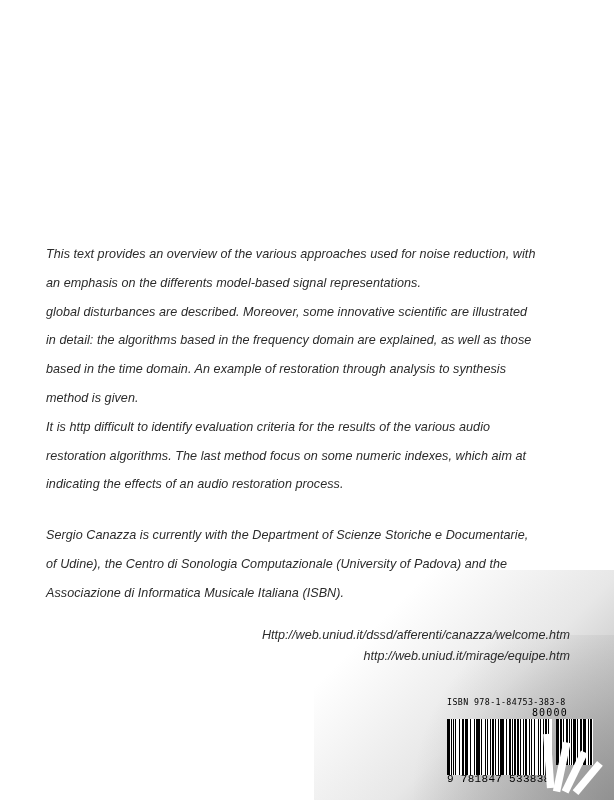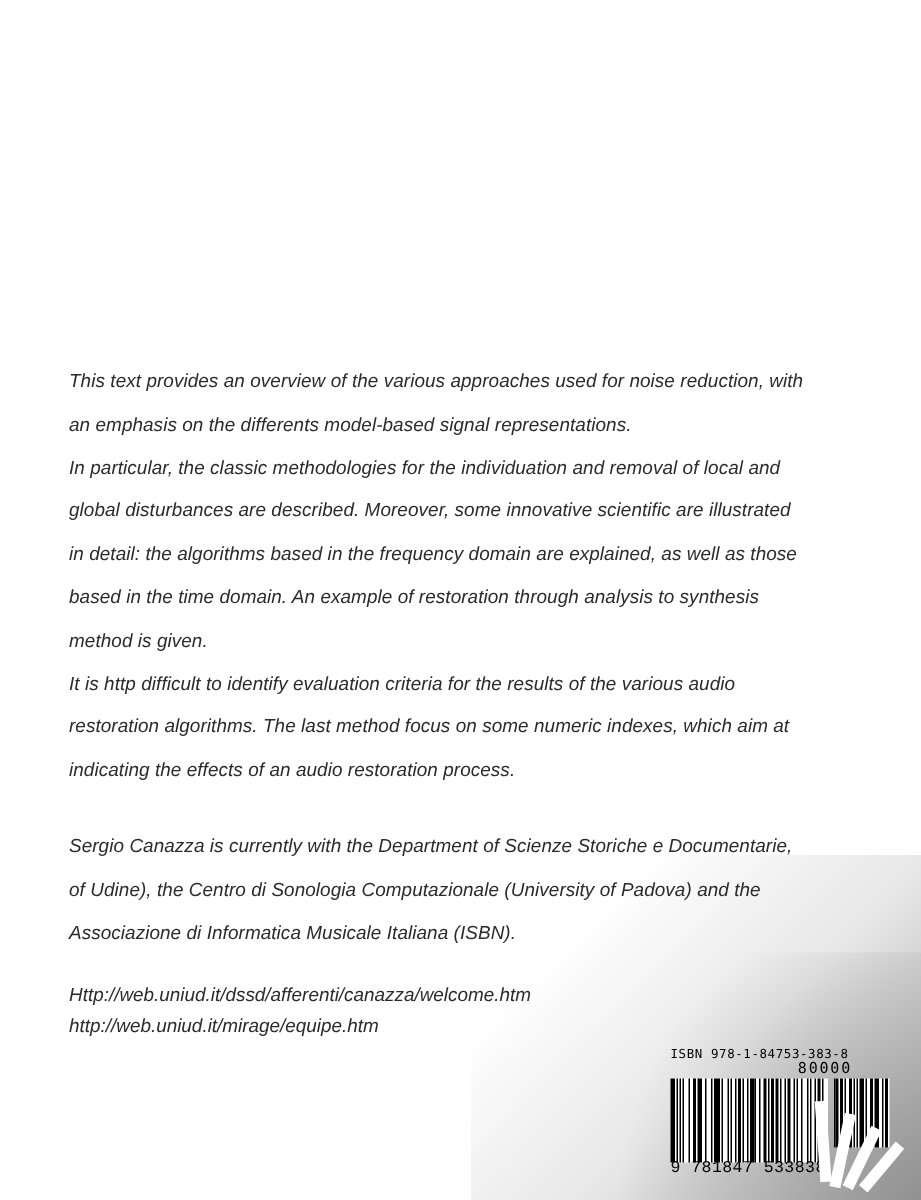--- a/index.html
+++ b/index.html
@@ -67,20 +67,21 @@
   .para .line { display: block; white-space: nowrap; }
 
   .spacer-para { height: 22px; }
   .spacer-url  { height: 17px; }
 
   .urls {
     font-size: 12.6px;
     line-height: 21px;
     color: #2b2b2b;
     margin: 0;
+    text-align: right;
   }
   .urls .line { display: block; white-space: nowrap; }
 
   
   .barcode-area {
     position: absolute;
     left: 447px;
     top: 697px;
     width: 122px;
   }
@@ -148,21 +149,20 @@
 <div class="cover">
 
   <div class="corner-wash"></div>
   <div class="corner-wash-2"></div>
 
   <div class="text-block">
 
     <p class="para" id="blurb-lines">
         <span class="line">This text provides an overview of the various approaches used for noise reduction, with</span>
         <span class="line">an emphasis on the differents model-based signal representations.</span>
-        <span class="line">In particular, the classic methodologies for the individuation and removal of local and</span>
         <span class="line">global disturbances are described. Moreover, some innovative scientific are illustrated</span>
         <span class="line">in detail: the algorithms based in the frequency domain are explained, as well as those</span>
         <span class="line">based in the time domain. An example of restoration through analysis to synthesis</span>
         <span class="line">method is given.</span>
         <span class="line">It is http difficult to identify evaluation criteria for the results of the various audio</span>
         <span class="line">restoration algorithms. The last method focus on some numeric indexes, which aim at</span>
         <span class="line">indicating the effects of an audio restoration process.</span>
       </p>
 
     <div class="spacer-para"></div>

